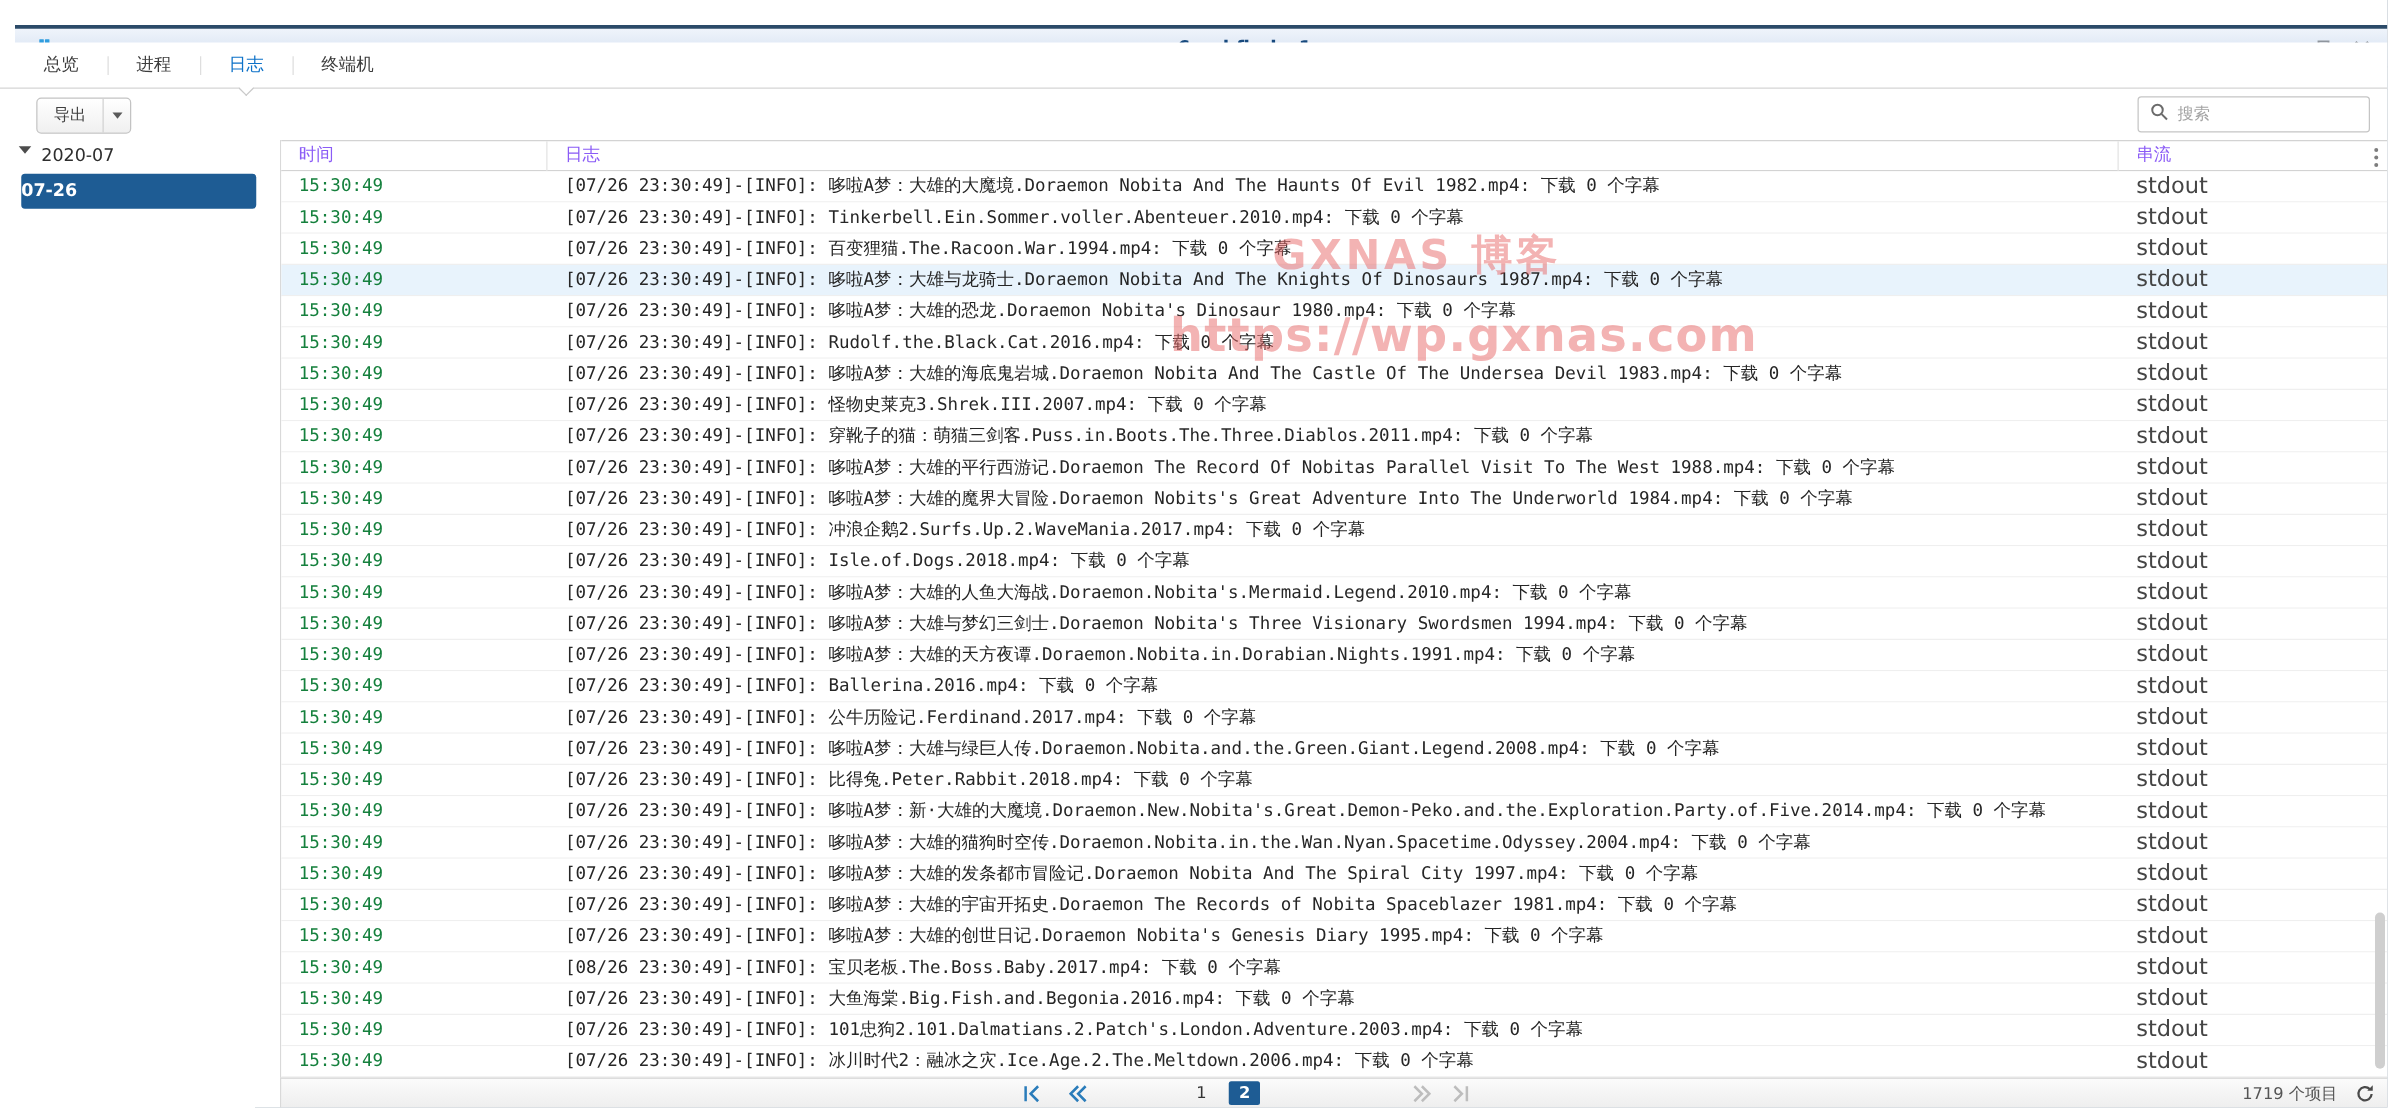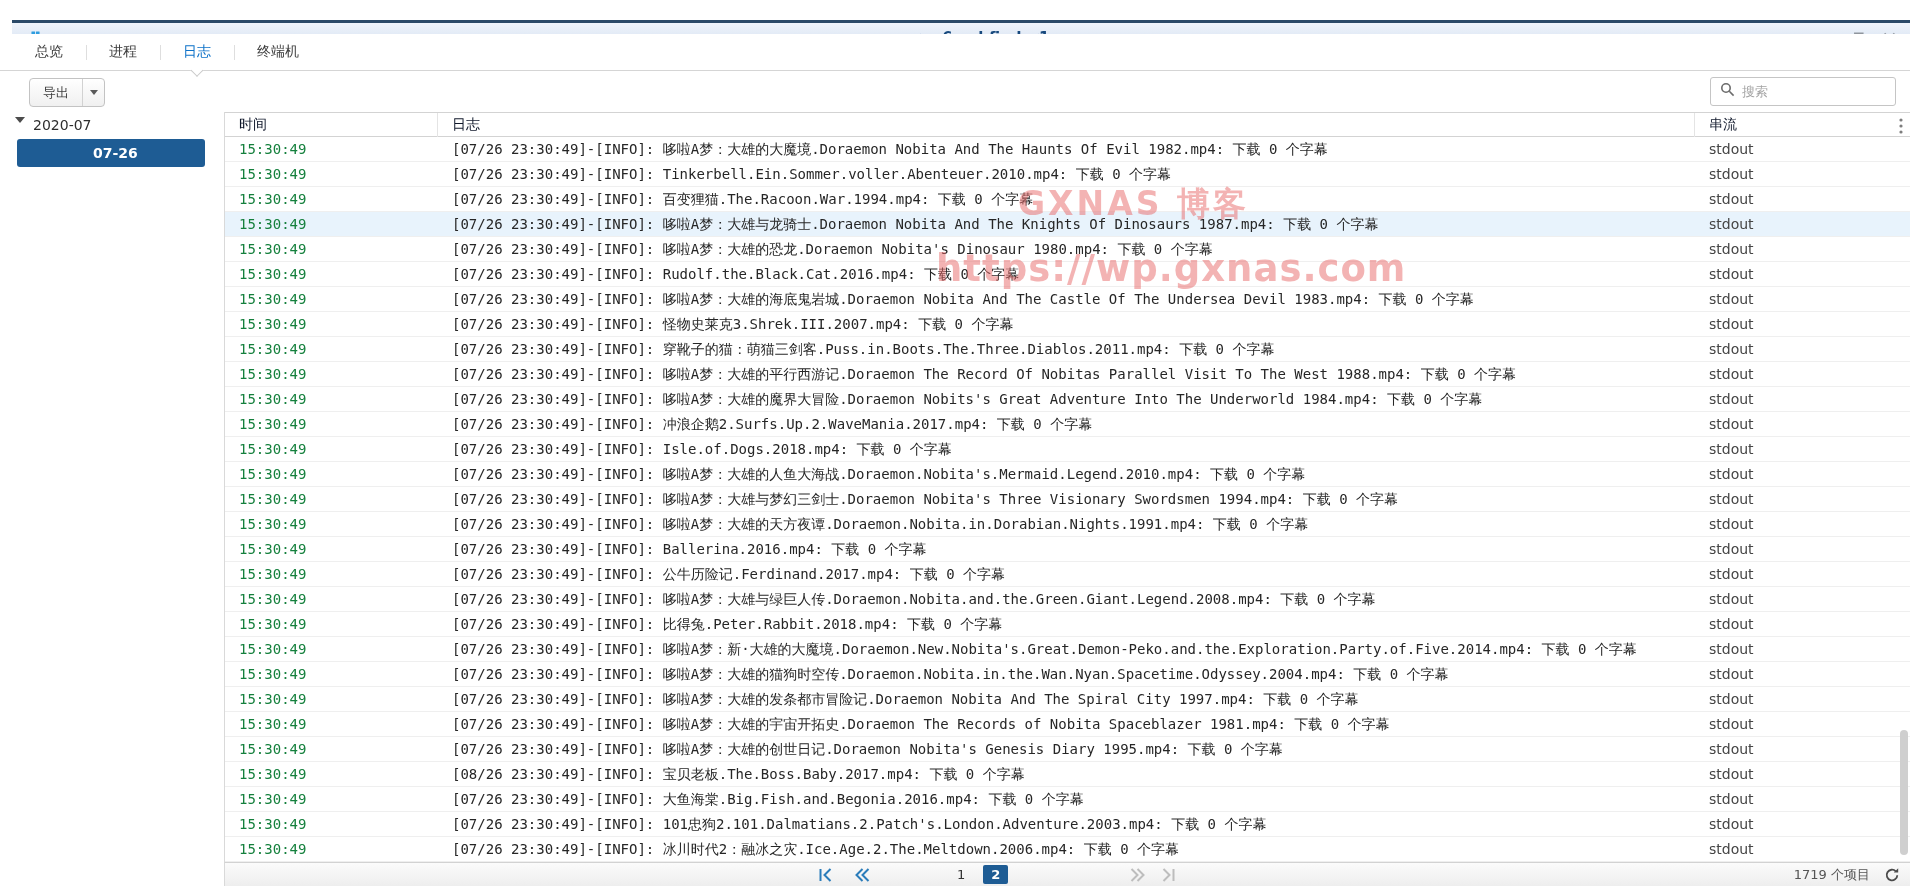--- a/index.html
+++ b/index.html
@@ -36,39 +36,39 @@
   .search-box input { border:none; outline:none; flex:1; font-size:13px; color:#333; min-width:0;
     font-family:"DejaVu Sans","Liberation Sans",sans-serif; }
   .search-box input::placeholder { color:#a3a3a3; }
 
   
   .sidebar { position:absolute; top:112px; left:0; width:224px; bottom:0; background:#fff; }
   .tree-group { position:absolute; top:5px; left:15px; display:flex; gap:8px;
     font-size:14px; color:#2e2e2e; cursor:pointer; }
   .caret-tree { width:0; height:0; border-left:5px solid transparent; border-right:5px solid transparent; border-top:6px solid #4c4c4c; }
   .tree-item { position:absolute; top:27px; left:17px; width:188px; height:28px; background:#1e5c94; border-radius:3px;
-    color:#fff; font-weight:bold; font-size:14px; line-height:28px; padding-left:76px; cursor:pointer; }
+    color:#fff; font-weight:bold; font-size:14px; line-height:28px; cursor:pointer; }
 
   
   .tablewrap { position:absolute; top:112px; left:224px; right:0; bottom:24px; border-left:1px solid #d9d9d9; background:#fff; }
   .thead { position:absolute; top:0; left:0; right:0; height:25px; border-top:1px solid #d3d3d3;
     border-bottom:1px solid #d3d3d3; background:#fff; }
-  .th { position:absolute; top:0; height:24px; line-height:23px; font-size:14px; color:#0f172a; padding-left:14px; }
+  .th { position:absolute; top:0; height:24px; line-height:23px; font-size:14px; color:#8b5cf6; padding-left:14px; }
   .th-time { left:0; width:213px; border-right:1px solid #e4e4e4; }
   .th-log { left:213px; width:1257px; border-right:1px solid #e4e4e4; }
   .th-stream { left:1470px; right:22px; }
   .dots-icon { position:absolute; right:7px; top:5px; cursor:pointer; }
   .tbody { position:absolute; top:25px; left:0; right:0; bottom:0; overflow:hidden; }
   .trow { position:relative; height:25px; border-bottom:1px solid #efefef; background:#fff; }
   .trow.hl { background:#e8f3fc; }
   .c-time { position:absolute; left:14px; top:0; line-height:24px; font-size:14px; color:#15803d;
     font-family:"DejaVu Sans Mono","Liberation Mono",monospace; }
   .c-log { position:absolute; left:227px; right:232px; top:0; line-height:24px; font-size:14px; color:#262626;
     font-family:"DejaVu Sans Mono","Liberation Mono",monospace; white-space:nowrap; overflow:hidden; }
-  .c-stream { position:absolute; left:1484px; top:0; line-height:24px; font-size:14px; color:#454545; }
+  .c-stream { position:absolute; left:1484px; top:0; line-height:24px; font-size:18px; color:#454545; }
 
   
   .wm { position:absolute; color:rgba(231,103,103,0.5); font-weight:bold; pointer-events:none; z-index:5;
     font-family:"DejaVu Sans","Liberation Sans",sans-serif; }
   .wm1 { left:793px; top:70px; font-size:33px; letter-spacing:3px; }
   .wm2 { left:711px; top:135px; font-size:37px; letter-spacing:1px; }
 
   
   .vscroll { position:absolute; right:2px; top:618px; width:8px; height:125px; background:#cfcfcf; border-radius:4px; cursor:pointer; z-index:6; }
 

